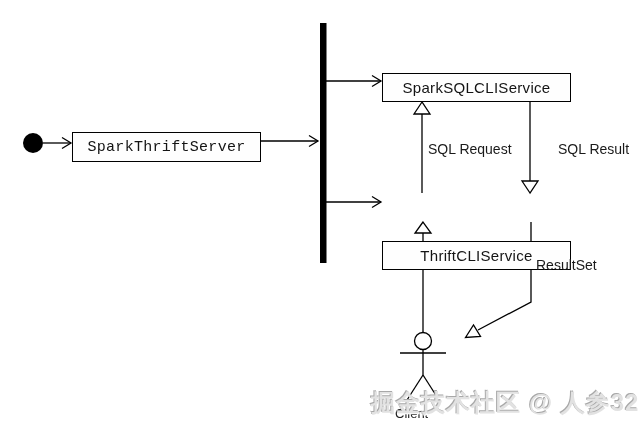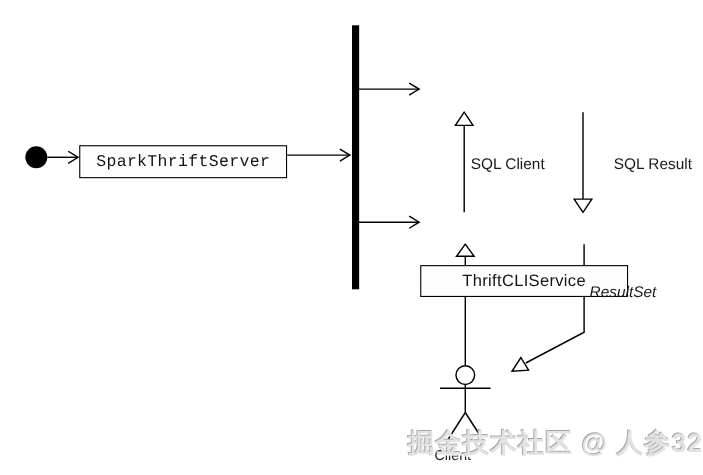--- a/index.html
+++ b/index.html
@@ -40,21 +40,21 @@
   .edge-label {
     position: absolute;
     font-size: 14px;
     color: #1a1a1a;
     white-space: nowrap;
     z-index: 2;
   }
   .lbl-sql-request  { left: 428px; top: 141px; }
   .lbl-sql-result   { left: 558px; top: 141px; }
   .lbl-jdbc-request { left: 427px; top: 265px; }
-  .lbl-result-set   { left: 536px; top: 257px; font-style: italic; }
+  .lbl-result-set   { left: 536px; top: 257px; }
   .actor-label {
     position: absolute;
     left: 395px;
     top: 406px;
     width: 56px;
     text-align: left;
     font-size: 13px;
     color: #222222;
     z-index: 2;
   }
@@ -112,26 +112,29 @@
       <line x1="400" y1="353" x2="446" y2="353" stroke="#000000" stroke-width="1.3"></line>
       <line x1="423" y1="375" x2="407" y2="400" stroke="#000000" stroke-width="1.3"></line>
       <line x1="423" y1="375" x2="439" y2="400" stroke="#000000" stroke-width="1.3"></line>
     </g>
   </svg>
 
   <div class="uml-box box-spark-thrift">
     <span>SparkThriftServer</span>
   </div>
 
+  <div class="uml-box box-spark-sql-cli">
+    <span>SparkSQLCLIService</span>
+  </div>
 
   <div class="uml-box box-thrift-cli">
     <span>ThriftCLIService</span>
   </div>
 
-  <div class="edge-label lbl-sql-request">SQL Client</div>
+  <div class="edge-label lbl-sql-request">SQL Request</div>
 
   <div class="edge-label lbl-sql-result">SQL Result</div>
 
 
   <div class="edge-label lbl-result-set">ResultSet</div>
 
   <div class="actor-label">Client</div>
 
   <div class="watermark">掘金技术社区 @ 人参325</div>
 

